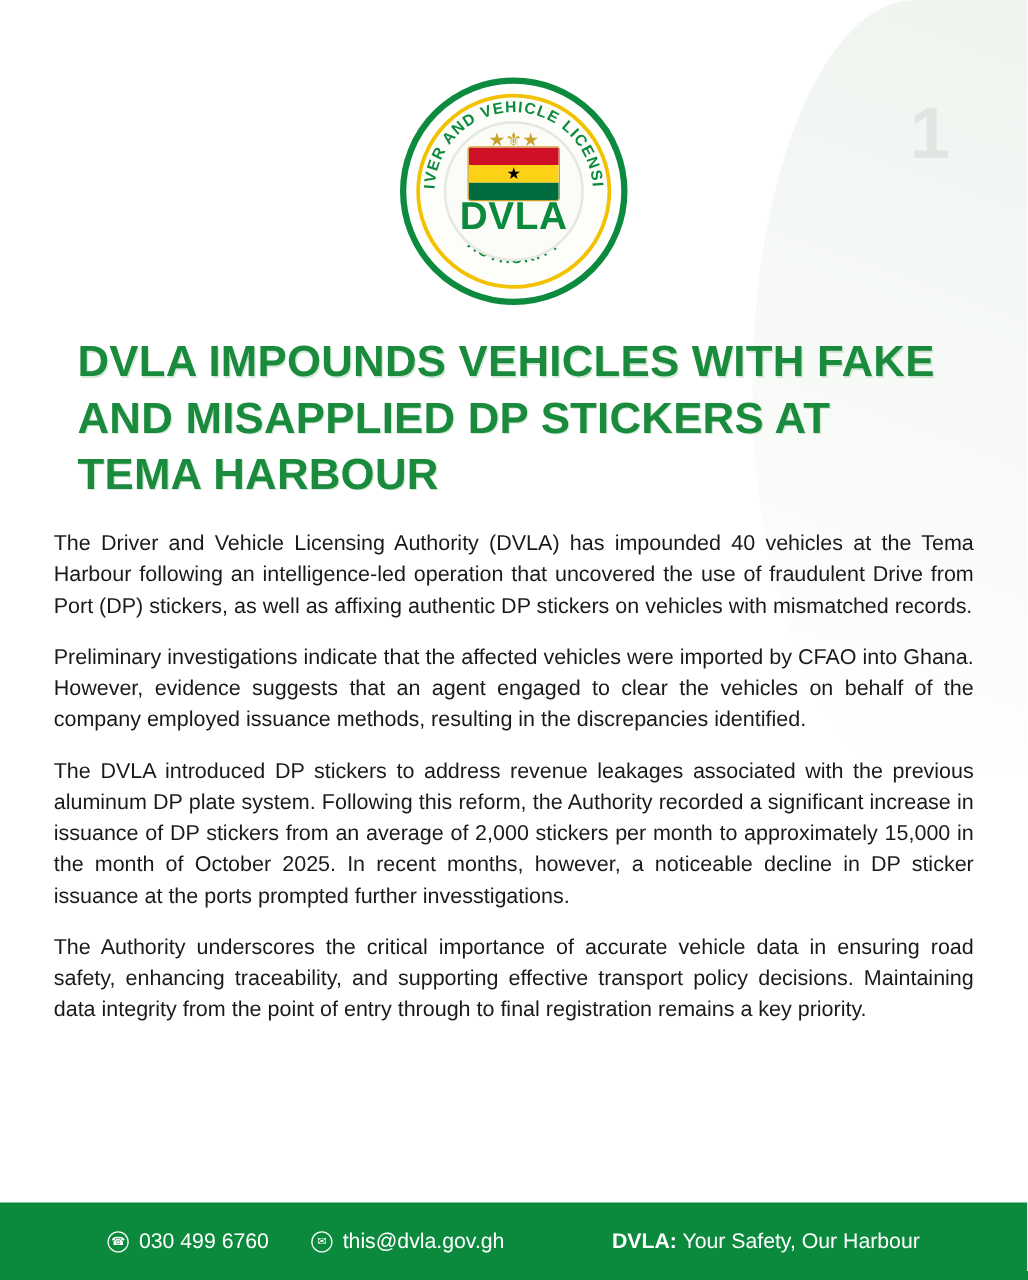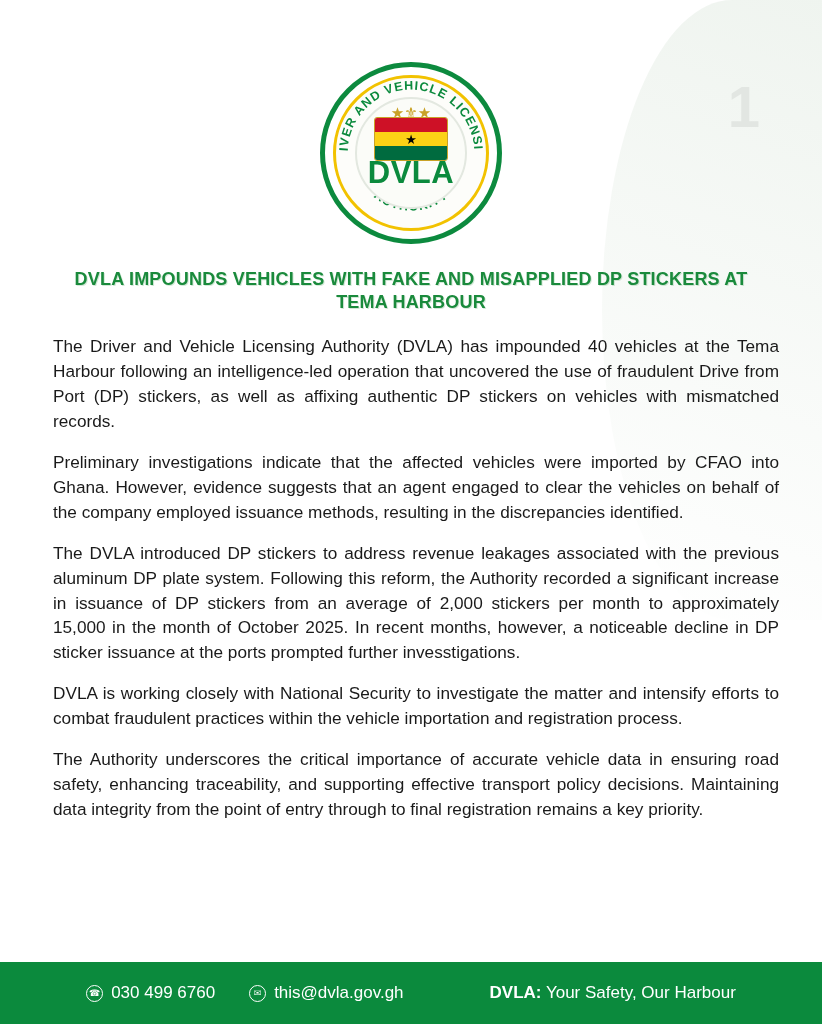--- a/index.html
+++ b/index.html
@@ -134,43 +134,41 @@
     font-family: "Liberation Sans", sans-serif;
     font-size: 13.2px;
     font-weight: 700;
     fill: #0b8a3d;
     letter-spacing: 1.1px;
   }
 
   
   .headline {
     margin-top: 24px;
-    text-align: center;
     color: #1a8a3c;
     font-weight: 800;
-    font-size: 18px;
+    font-size: 35px;
     line-height: 1.28;
     letter-spacing: 0.2px;
     text-shadow: 1px 1px 0 rgba(130,190,140,0.35);
     padding: 0 22px;
   }
 
   
   .body-copy {
     margin-top: 20px;
     padding: 0 3px;
   }
   .body-copy p {
     color: #1a1a1a;
     font-size: 17.2px;
     line-height: 1.45;
     text-align: justify;
     margin-bottom: 16px;
     font-family: "Liberation Sans", sans-serif;
-    margin-left: 10px;
   }
   .body-copy p:last-child { margin-bottom: 0; }
 
   
   .footer {
     position: relative;
     z-index: 2;
     height: 62px;
     background: #0b8a3d;
     display: flex;
@@ -248,21 +246,20 @@
         </div>
       </div>
     </div>
 
     <h1 class="headline">DVLA IMPOUNDS VEHICLES WITH FAKE AND MISAPPLIED DP STICKERS AT TEMA HARBOUR</h1>
 
     <div class="body-copy">
       <p>The Driver and Vehicle Licensing Authority (DVLA) has impounded 40 vehicles at the Tema Harbour following an intelligence-led operation that uncovered the use of fraudulent Drive from Port (DP) stickers, as well as affixing authentic DP stickers on vehicles with mismatched records.</p>
       <p>Preliminary investigations indicate that the affected vehicles were imported by CFAO into Ghana. However, evidence suggests that an agent engaged to clear the vehicles on behalf of the company employed issuance methods, resulting in the discrepancies identified.</p>
       <p>The DVLA introduced DP stickers to address revenue leakages associated with the previous aluminum DP plate system. Following this reform, the Authority recorded a significant increase in issuance of DP stickers from an average of 2,000 stickers per month to approximately 15,000 in the month of October 2025. In recent months, however, a noticeable decline in DP sticker issuance at the ports prompted further invesstigations.</p>
-      <p>DVLA is working closely with National Security to investigate the matter and intensify efforts to combat fraudulent practices within the vehicle importation and registration process.</p>
       <p>The Authority underscores the critical importance of accurate vehicle data in ensuring road safety, enhancing traceability, and supporting effective transport policy decisions. Maintaining data integrity from the point of entry through to final registration remains a key priority.</p>
     </div>
 
   </div>
 
   <div class="footer">
     <div class="footer-item">
       <span class="footer-icon">☎</span>
       <span>030 499 6760</span>
     </div>

